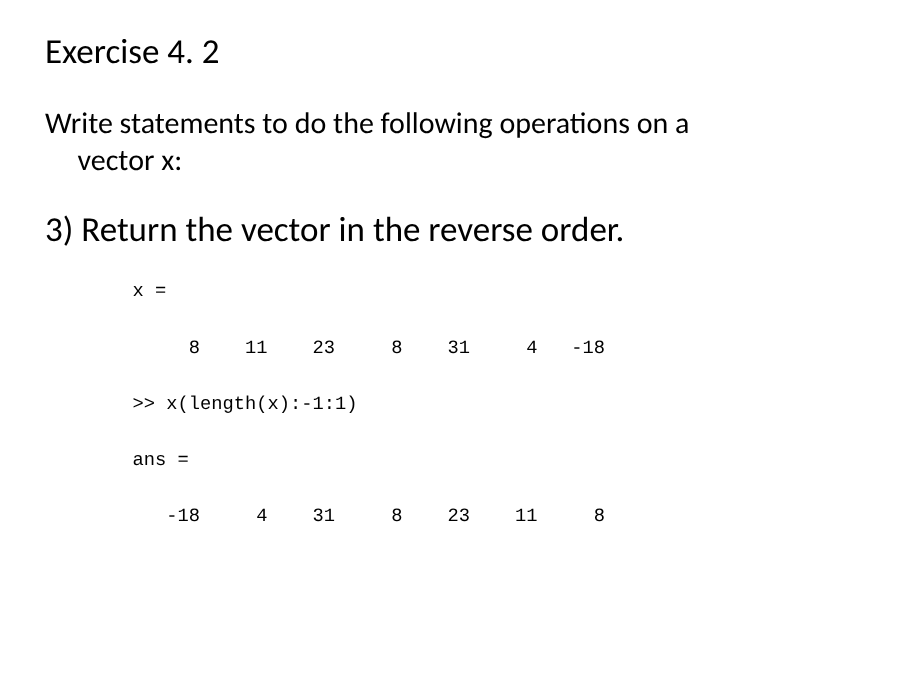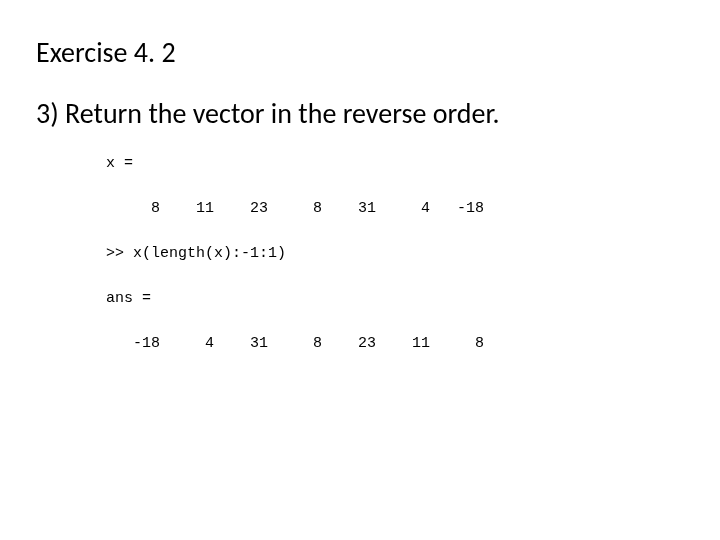--- a/index.html
+++ b/index.html
@@ -9,21 +9,21 @@
     height: 540px;
     background: #ffffff;
     font-family: Calibri, "Segoe UI", Arial, sans-serif;
     color: #000000;
     overflow: hidden;
   }
   .slide {
     box-sizing: border-box;
     width: 720px;
     height: 540px;
-    padding: 36px 36px 24px 36px;
+    padding: 24px 36px 24px 36px;
   }
   .title {
     font-size: 28px;
     font-weight: 400;
     margin: 0 0 26px 0;
     line-height: 1.2;
   }
   .body {
     font-size: 24px;
     font-weight: 400;
@@ -50,20 +50,24 @@
     color: #000000;
     font-weight: 500;
   }
 </style>
 </head>
 <body>
 
 <div class="slide">
   <h1 class="title">Exercise 4. 2</h1>
 
+  <p class="body wrap-hang">
+    <span>Write statements to do the following operations on a</span><br>
+    <span>vector x:</span>
+  </p>
 
   <p class="sub">3) Return the vector in the reverse order.</p>
 
   <div class="code-block">x =
 
      8    11    23     8    31     4   -18
 
 &gt;&gt; x(length(x):-1:1)
 
 ans =

